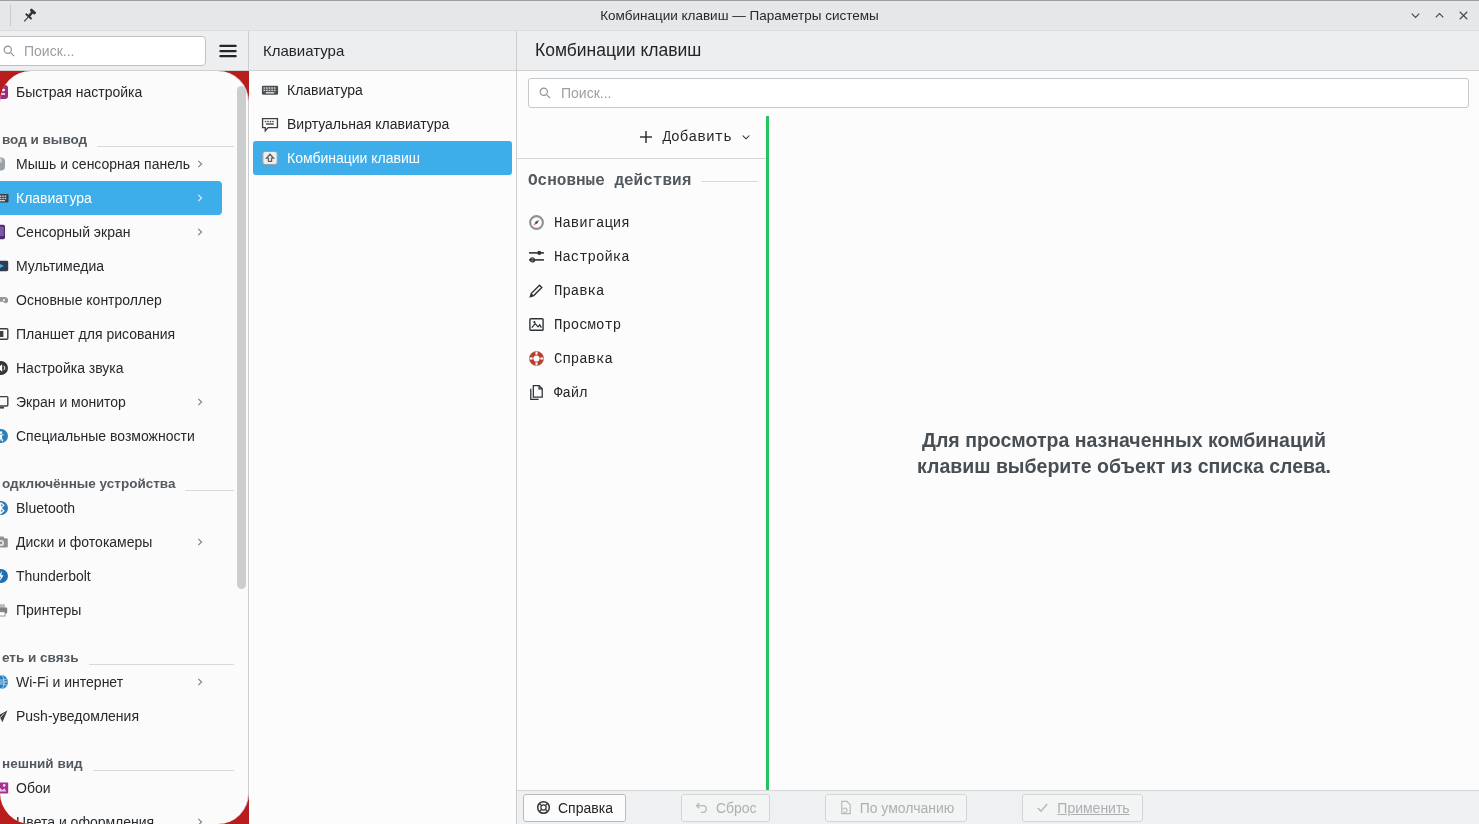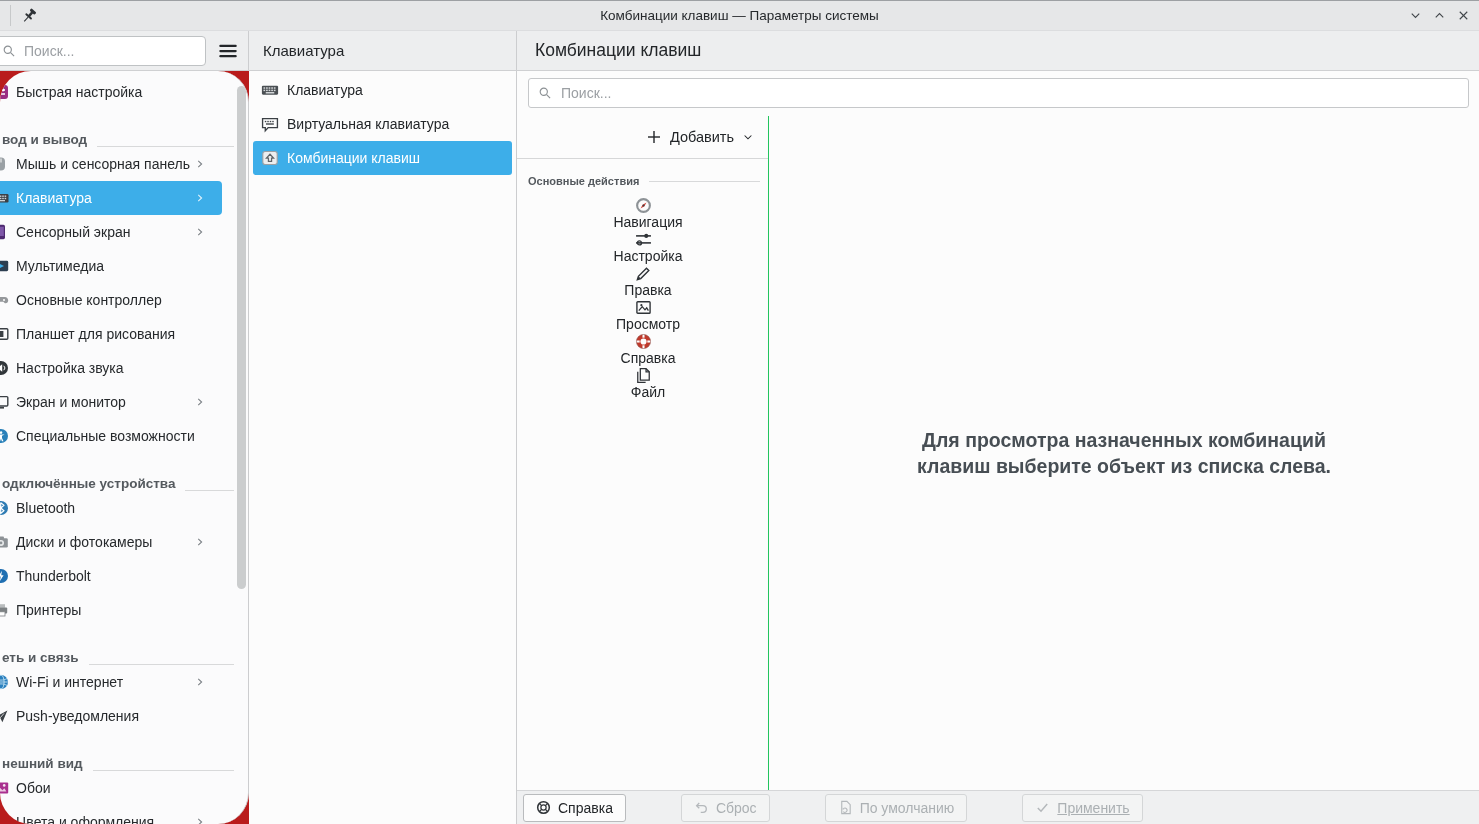--- a/index.html
+++ b/index.html
@@ -67,30 +67,30 @@
   
   .main{flex:1;display:flex;flex-direction:column;background:#fcfcfc;min-width:0;}
   .search-row{height:45px;position:relative;flex:none;}
   .main-search{position:absolute;left:11px;right:10px;top:7px;height:30px;background:#fff;
     border:1px solid #c6c8ca;border-radius:3px;display:flex;align-items:center;padding-left:9px;gap:7px;}
   .main-search .ico{width:14px;height:14px;color:#8b9094;}
   .main-search input{border:none;outline:none;background:transparent;flex:1;font:inherit;color:#232629;}
   .main-search input::placeholder{color:#9b9fa3;}
 
   .main-body{flex:1;display:flex;min-height:0;}
-  .cat-panel{width:252px;border-right:1px solid #22c55e;display:flex;flex-direction:column;}
+  .cat-panel{width:252px;border-right:3px solid #22c55e;display:flex;flex-direction:column;font-family:Liberation Mono, monospace;}
   .add-row{height:43px;flex:none;border-bottom:1px solid #d6d7d8;display:flex;align-items:center;justify-content:flex-end;padding-right:4px;}
   .add-btn{display:flex;align-items:center;gap:8px;padding:6px 10px;font-size:14.5px;color:#232629;}
   .add-btn .plus{width:16px;height:16px;color:#232629;}
   .add-btn .dd{width:12px;height:12px;color:#232629;}
   .cat-list{padding-top:6px;}
   .cat-section{height:32px;display:flex;align-items:center;padding-left:11px;}
-  .cat-section .sec-label{font-weight:bold;font-size:11px;color:#54595e;}
+  .cat-section .sec-label{font-weight:bold;font-size:16px;color:#54595e;}
   .cat-section .sec-line{flex:1;height:1px;background:#d8d9da;margin:0 8px 0 10px;}
-  .cat-row{height:34px;display:flex;align-items:center;padding-left:11px;flex-direction:column;}
+  .cat-row{height:34px;display:flex;align-items:flex-end;padding-left:11px;}
   .cat-row .ico{width:17px;height:17px;margin-right:9px;}
 
   .detail-panel{flex:1;display:flex;align-items:center;justify-content:center;}
   .empty-state{font-weight:bold;font-size:19.5px;line-height:26px;color:#474e54;text-align:center;}
 
   .footer{height:34px;flex:none;background:#eff0f1;border-top:1px solid #d5d6d8;
     display:flex;align-items:center;padding:0 6px;gap:7px;}
   .btn{height:28px;display:flex;align-items:center;gap:7px;padding:0 12px;border-radius:3px;
     background:#fcfcfc;border:1px solid #b9bbbd;color:#232629;font-size:14px;}
   .btn .ico{width:15px;height:15px;color:#2f3337;}

